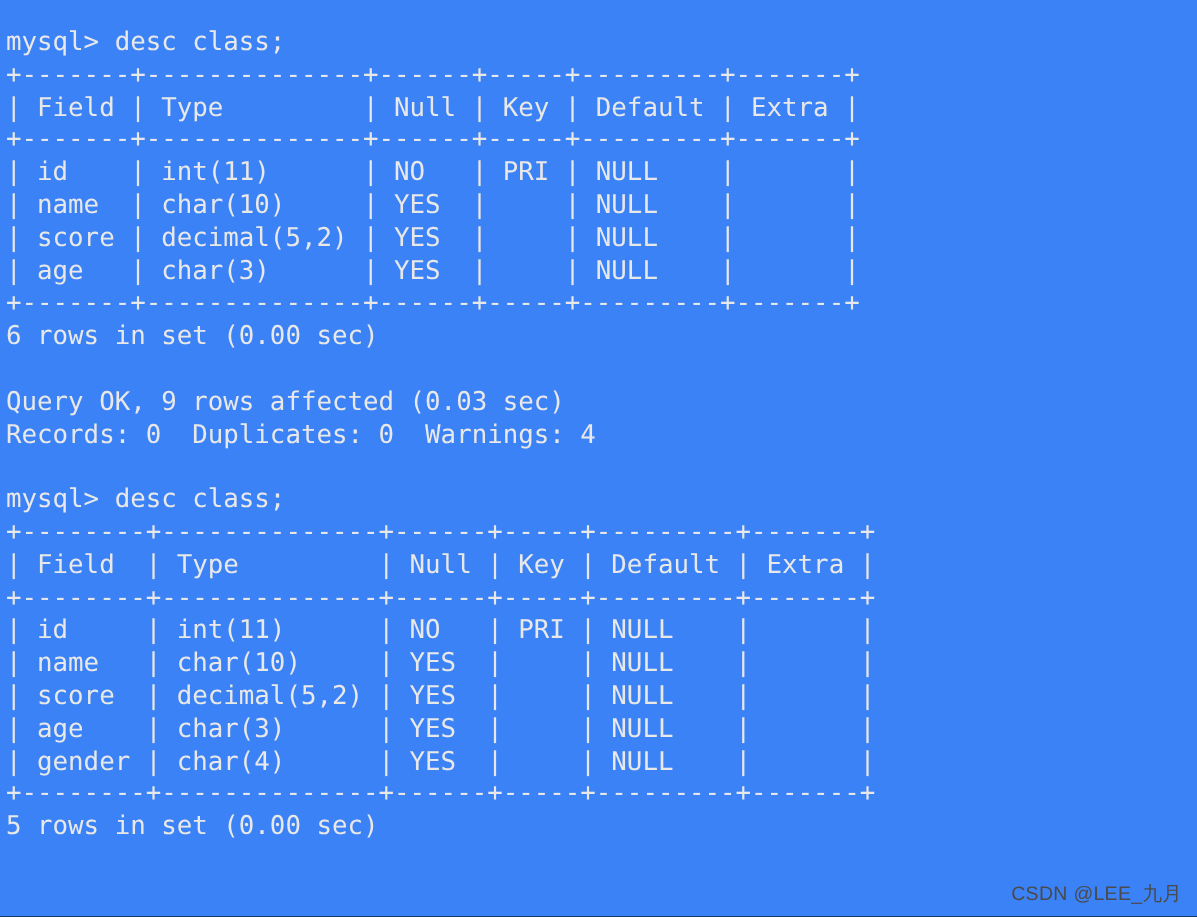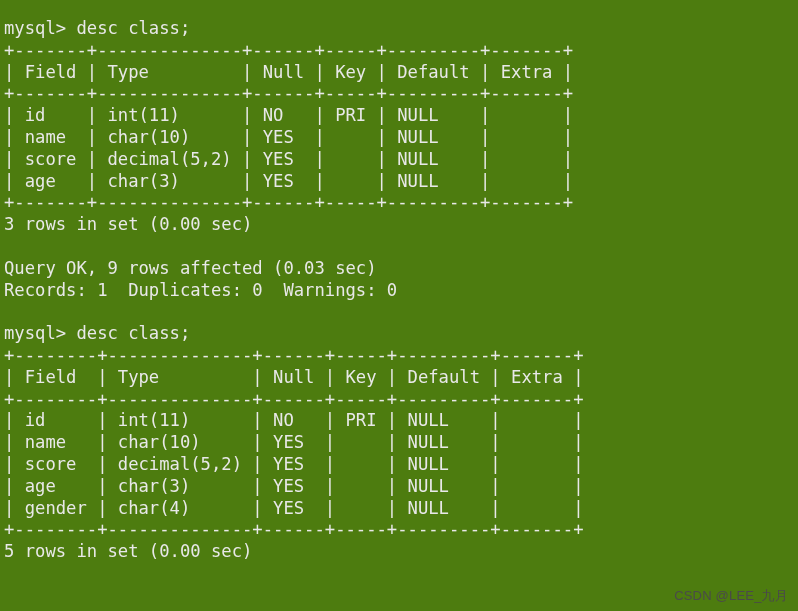--- a/index.html
+++ b/index.html
@@ -13,21 +13,21 @@
     overflow: hidden;
     position: relative;
     font-family: "DejaVu Sans Mono", "Liberation Mono", monospace;
   }
   #terminal {
     position: absolute;
     left: 0;
     top: 0;
     width: 798px;
     height: 611px;
-    background: #4d7c0f;
+    background: #3b82f6;
     padding: 18px 0 0 4px;
     box-sizing: border-box;
   }
   .line {
     font-family: "DejaVu Sans Mono", "Liberation Mono", monospace;
     font-size: 17.2px;
     line-height: 21.8px;
     letter-spacing: 0px;
     color: #e8e8e8;
     white-space: pre;
@@ -54,24 +54,24 @@
   <div id="terminal-output">
       <div class="line">mysql&gt; desc class;</div>
       <div class="line">+-------+--------------+------+-----+---------+-------+</div>
       <div class="line">| Field | Type         | Null | Key | Default | Extra |</div>
       <div class="line">+-------+--------------+------+-----+---------+-------+</div>
       <div class="line">| id    | int(11)      | NO   | PRI | NULL    |       |</div>
       <div class="line">| name  | char(10)     | YES  |     | NULL    |       |</div>
       <div class="line">| score | decimal(5,2) | YES  |     | NULL    |       |</div>
       <div class="line">| age   | char(3)      | YES  |     | NULL    |       |</div>
       <div class="line">+-------+--------------+------+-----+---------+-------+</div>
-      <div class="line">3 rows in set (0.00 sec)</div>
+      <div class="line">6 rows in set (0.00 sec)</div>
       <div class="line blank"></div>
       <div class="line">Query OK, 9 rows affected (0.03 sec)</div>
-      <div class="line">Records: 1  Duplicates: 0  Warnings: 0</div>
+      <div class="line">Records: 0  Duplicates: 0  Warnings: 4</div>
       <div class="line blank"></div>
       <div class="line">mysql&gt; desc class;</div>
       <div class="line">+--------+--------------+------+-----+---------+-------+</div>
       <div class="line">| Field  | Type         | Null | Key | Default | Extra |</div>
       <div class="line">+--------+--------------+------+-----+---------+-------+</div>
       <div class="line">| id     | int(11)      | NO   | PRI | NULL    |       |</div>
       <div class="line">| name   | char(10)     | YES  |     | NULL    |       |</div>
       <div class="line">| score  | decimal(5,2) | YES  |     | NULL    |       |</div>
       <div class="line">| age    | char(3)      | YES  |     | NULL    |       |</div>
       <div class="line">| gender | char(4)      | YES  |     | NULL    |       |</div>

